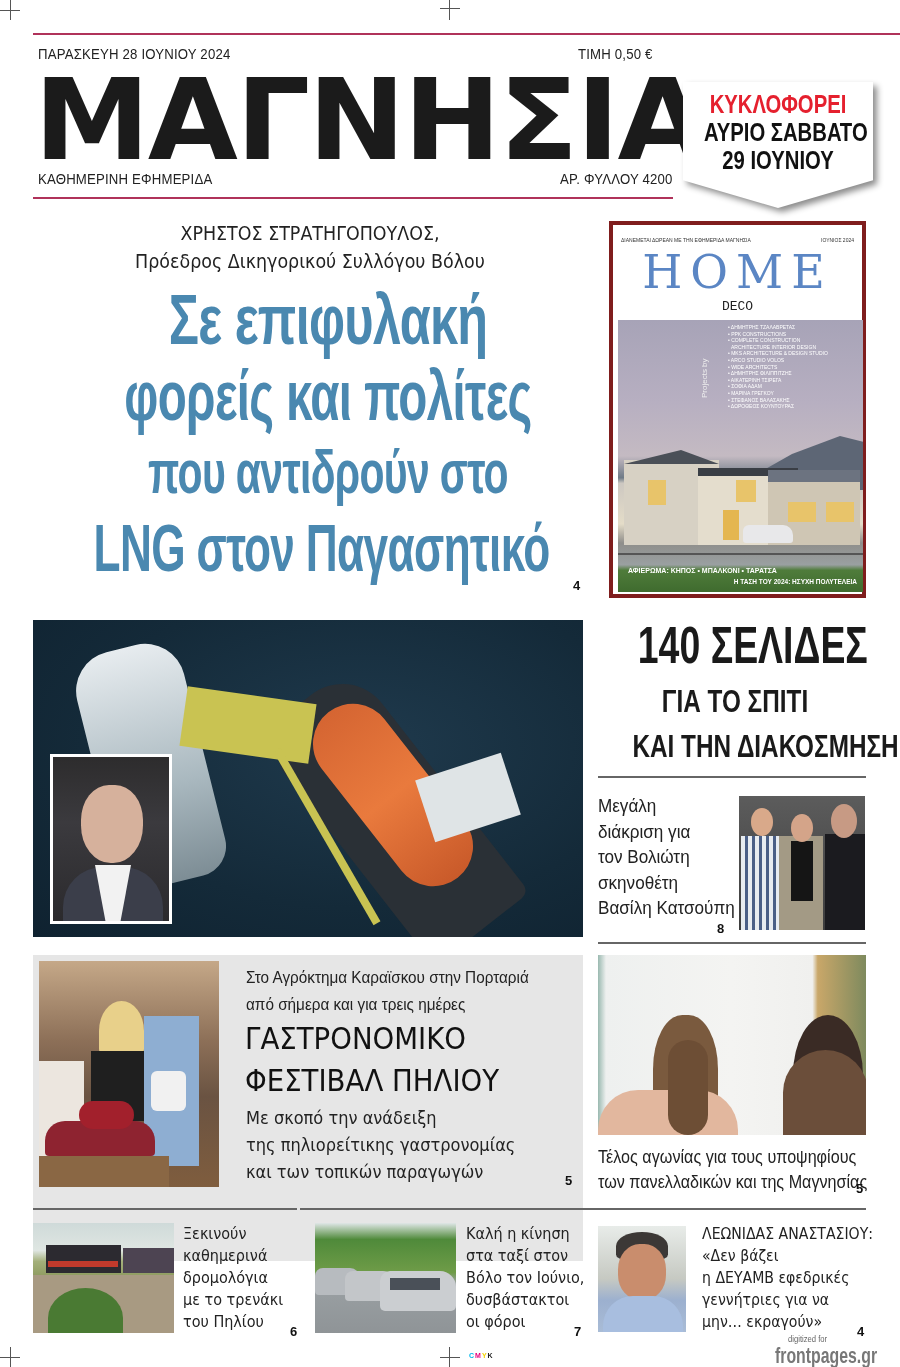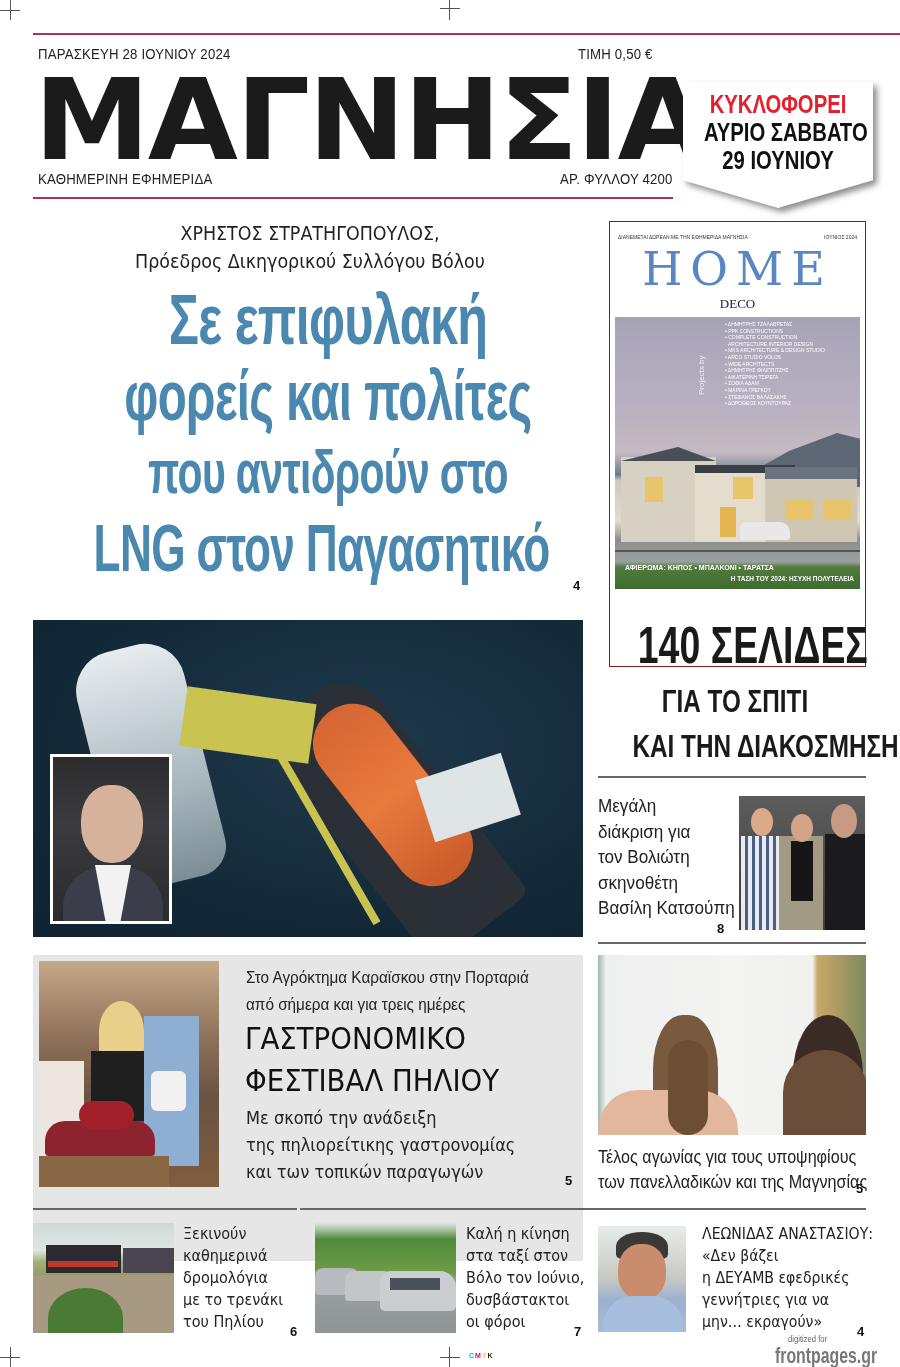--- a/index.html
+++ b/index.html
@@ -52,25 +52,25 @@
 <div class="abs" style="left:30px;top:250px;width:560px;text-align:center;font-size:19px;color:#222;font-family:'DejaVu Sans',sans-serif;transform:scaleX(0.92);transform-origin:center">Πρόεδρος Δικηγορικού Συλλόγου Βόλου</div>
 
 <div class="abs" style="left:28px;top:282px;width:600px">
   <div class="headline-line" style="font-size:70px;line-height:76px;transform:scaleX(0.72);transform-origin:center">Σε επιφυλακή</div>
   <div class="headline-line" style="font-size:70px;line-height:76px;transform:scaleX(0.68);transform-origin:center">φορείς και πολίτες</div>
   <div class="headline-line" style="font-size:62px;line-height:76px;transform:scaleX(0.66);transform-origin:center">που αντιδρούν στο</div>
   <div class="headline-line" style="font-size:66px;line-height:76px;transform:scaleX(0.67);transform-origin:center;margin-left:-40px">LNG στον Παγασητικό</div>
 </div>
 <div class="abs pg" style="left:573px;top:578px">4</div>
 
-<div class="abs" style="left:609px;top:221px;width:257px;height:446px;border:1px solid #7f1d1d;background:#fff">
+<div class="abs" style="left:609px;top:221px;width:257px;height:377px;border:4px solid #7f1d1d;background:#fff">
   <div class="abs" style="left:8px;top:12px;font-size:5px;color:#333;white-space:nowrap">ΔΙΑΝΕΜΕΤΑΙ ΔΩΡΕΑΝ ΜΕ ΤΗΝ ΕΦΗΜΕΡΙΔΑ ΜΑΓΝΗΣΙΑ</div>
   <div class="abs" style="right:8px;top:12px;font-size:5px;color:#333">ΙΟΥΝΙΟΣ 2024</div>
   <div class="abs" style="left:0;top:22px;width:100%;text-align:center;font-family:'DejaVu Serif',serif;font-size:46px;color:#5b86c4;letter-spacing:8px;line-height:50px">HOME</div>
-  <div class="abs" style="left:0;top:74px;width:100%;text-align:center;font-family:Liberation Serif, serif;font-size:13px;color:#222">DECO</div>
+  <div class="abs" style="left:0;top:74px;width:100%;text-align:center;font-family:Liberation Mono, monospace;font-size:13px;color:#222">DECO</div>
   <div class="abs" style="left:5px;top:95px;width:245px;height:272px;overflow:hidden;background:linear-gradient(180deg,#a7a3b7 0%,#b7afc1 30%,#c4bac2 50%,#6e7a86 58%,#cdc8c1 60%,#e4dcc8 75%,#8f8e8b 82%,#9aa0a1 90%,#4f7c3b 92%,#3f6b2e 100%)">
 
     <div class="abs" style="left:110px;top:110px;width:160px;height:60px;background:#5d6675;clip-path:polygon(0 100%,40% 40%,70% 10%,100% 30%,100% 100%)"></div>
 
     <div class="abs" style="left:6px;top:140px;width:95px;height:85px;background:#d7d1c4"></div>
     <div class="abs" style="left:6px;top:130px;width:95px;height:14px;background:#4a4f57;clip-path:polygon(0 100%,60% 0,100% 100%)"></div>
     <div class="abs" style="left:80px;top:150px;width:100px;height:75px;background:#e4ddcd"></div>
     <div class="abs" style="left:80px;top:148px;width:100px;height:8px;background:#3a3e45"></div>
     <div class="abs" style="left:150px;top:158px;width:92px;height:67px;background:#cfc6b4"></div>
     <div class="abs" style="left:150px;top:150px;width:92px;height:12px;background:#6c7380"></div>

